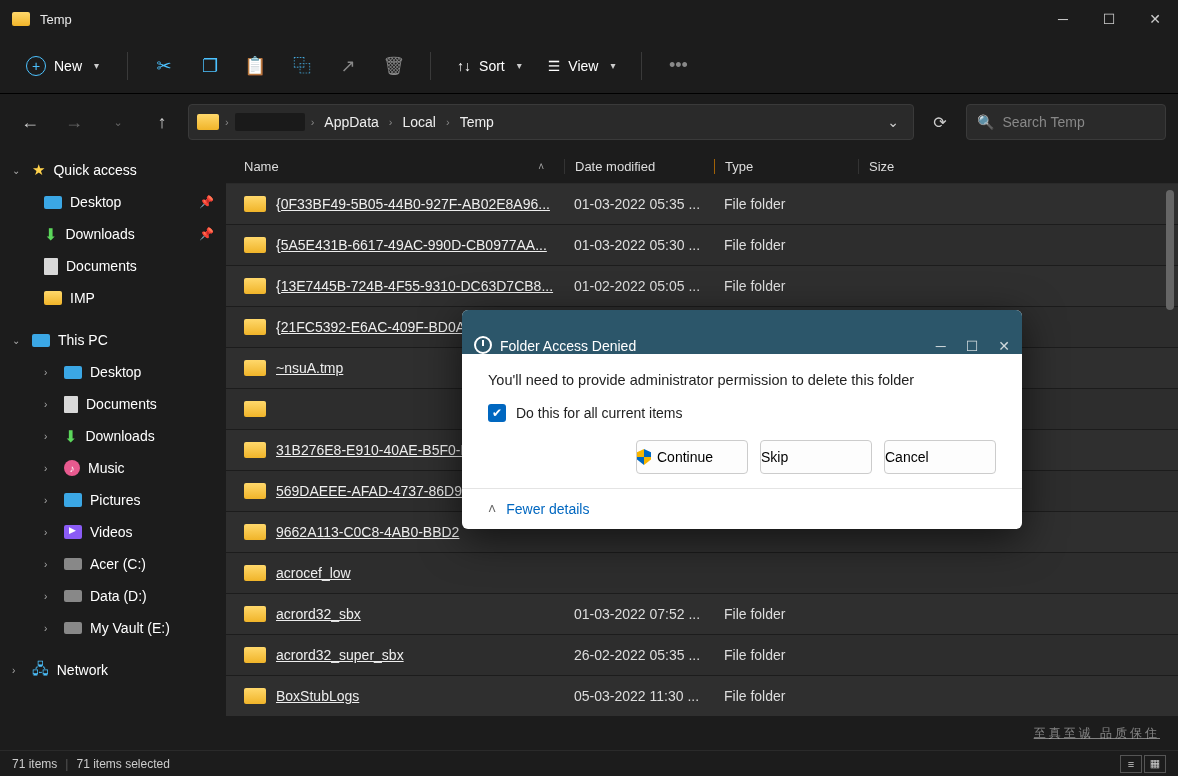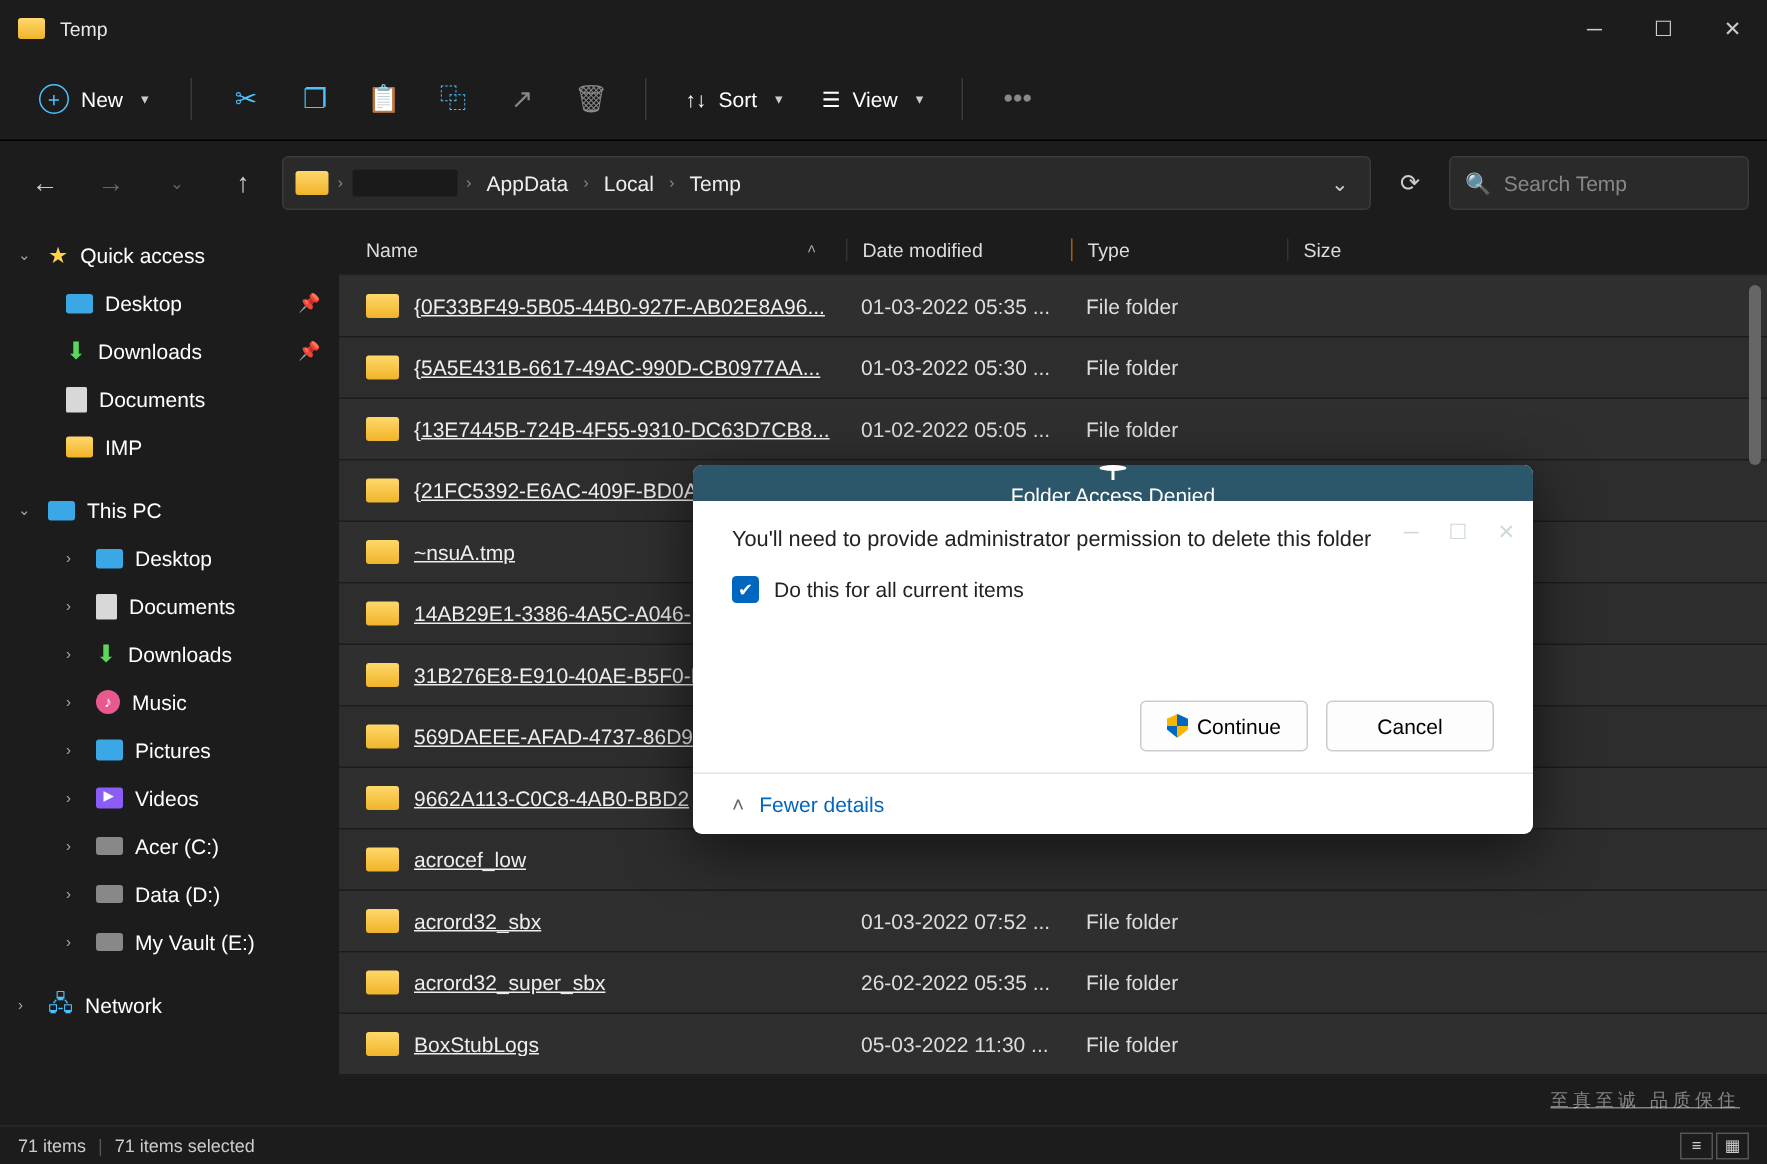--- a/index.html
+++ b/index.html
@@ -70,35 +70,35 @@
 .row .rsize { width: 100px; padding-left: 10px; }
 
 .scrollbar { position: absolute; right: 4px; top: 40px; width: 8px; height: 120px; background: #666; border-radius: 4px; }
 
 .statusbar { height: 26px; background: #1c1c1c; display: flex; align-items: center; padding: 0 12px; font-size: 12px; color: #ccc; border-top: 1px solid #2a2a2a; }
 .statusbar .ssep { margin: 0 8px; color: #555; }
 .view-toggle { margin-left: auto; display: flex; gap: 2px; }
 .vt { width: 22px; height: 18px; border: 1px solid #555; display: flex; align-items: center; justify-content: center; font-size: 11px; }
 
 .dialog { position: absolute; left: 462px; top: 310px; width: 560px; background: #fff; color: #000; border-radius: 6px; box-shadow: 0 10px 40px rgba(0,0,0,.6); overflow: hidden; }
-.dlg-title { height: 24px; background: #2c566a; color: #fff; display: flex; align-items: center; padding: 0 12px; font-size: 14px; gap: 8px; flex-direction: column; }
+.dlg-title { height: 44px; background: #2c566a; color: #fff; display: flex; align-items: flex-end; padding: 0 12px; font-size: 14px; gap: 8px; }
 .dlg-clock { width: 18px; height: 18px; border: 2px solid #fff; border-radius: 50%; position: relative; }
 .dlg-clock::after { content:''; position:absolute; left:6px; top:2px; width:2px; height:6px; background:#fff; }
 .dlg-wc { margin-left: auto; display: flex; gap: 20px; }
 .dlg-wc span { color: #cfd8dc; font-size: 14px; cursor: default; }
 .dlg-body { padding: 18px 26px 14px; }
 .dlg-msg { font-size: 14.5px; color: #222; margin-bottom: 16px; }
 .dlg-obj { display: flex; gap: 18px; align-items: flex-start; margin-bottom: 20px; }
 .dlg-bigfolder { width: 54px; height: 44px; background: linear-gradient(#ffe08a,#f5c542); border-radius: 3px; position: relative; }
 .dlg-bigfolder::before { content:''; position:absolute; top:-6px; left:2px; width:22px; height:8px; background:#f5c542; border-radius:2px 2px 0 0; }
 .dlg-info { font-size: 14px; color: #222; line-height: 1.5; }
 .dlg-check { display: flex; align-items: center; gap: 10px; font-size: 14px; color: #222; margin-bottom: 18px; }
 .dlg-cb { width: 18px; height: 18px; background: #0067c0; border-radius: 3px; display: flex; align-items: center; justify-content: center; color: #fff; font-size: 12px; }
 .dlg-btns { display: flex; gap: 12px; justify-content: flex-end; }
-.dlg-btn { min-width: 112px; height: 34px; border: 1px solid #ccc; background: #fdfdfd; border-radius: 4px; font-size: 14px; display: flex; align-items: center; justify-content: center; gap: 6px; margin-top: 47px; }
+.dlg-btn { min-width: 112px; height: 34px; border: 1px solid #ccc; background: #fdfdfd; border-radius: 4px; font-size: 14px; display: flex; align-items: center; justify-content: flex-start; gap: 6px; }
 .dlg-btn .shield { width: 14px; height: 16px; background: conic-gradient(#0067c0 0 25%, #f7b500 25% 50%, #0067c0 50% 75%, #f7b500 75% 100%); clip-path: polygon(50% 0,100% 20%,100% 65%,50% 100%,0 65%,0 20%); }
 .dlg-footer { border-top: 1px solid #e4e4e4; padding: 12px 26px; display: flex; align-items: center; gap: 10px; color: #0067c0; font-size: 14px; }
 
 .watermark { position: absolute; right: 18px; bottom: 34px; text-align: right; color: rgba(255,255,255,.45); pointer-events: none; }
 .watermark .big { font-size: 40px; font-weight: 600; letter-spacing: 2px; }
 .watermark .small { font-size: 12px; letter-spacing: 3px; text-decoration: underline; }
 </style>
 </head>
 <body>
 
@@ -295,21 +295,20 @@
     </div>
         <div class="row">
       <div class="fic"></div>
       <div class="rname">~nsuA.tmp</div>
       <div class="rdate"></div>
       <div class="rtype"></div>
       <div class="rsize"></div>
     </div>
         <div class="row">
       <div class="fic"></div>
-      <div class="rname">14AB29E1-3386-4A5C-A046-</div>
       <div class="rdate"></div>
       <div class="rtype"></div>
       <div class="rsize"></div>
     </div>
         <div class="row">
       <div class="fic"></div>
       <div class="rname">31B276E8-E910-40AE-B5F0-F</div>
       <div class="rdate"></div>
       <div class="rtype"></div>
       <div class="rsize"></div>
@@ -386,20 +385,23 @@
     <div class="dlg-check">
       <div class="dlg-cb">✔</div>
       <span>Do this for all current items</span>
     </div>
     <div class="dlg-btns">
       <div class="dlg-btn">
         <span class="shield"></span>
         <span>Continue</span>
       </div>
       <div class="dlg-btn">
+        <span>Skip</span>
+      </div>
+      <div class="dlg-btn">
         <span>Cancel</span>
       </div>
     </div>
   </div>
   <div class="dlg-footer">
     <span style="color:#666;">˄</span>
     <span>Fewer details</span>
   </div>
 </div>
 

